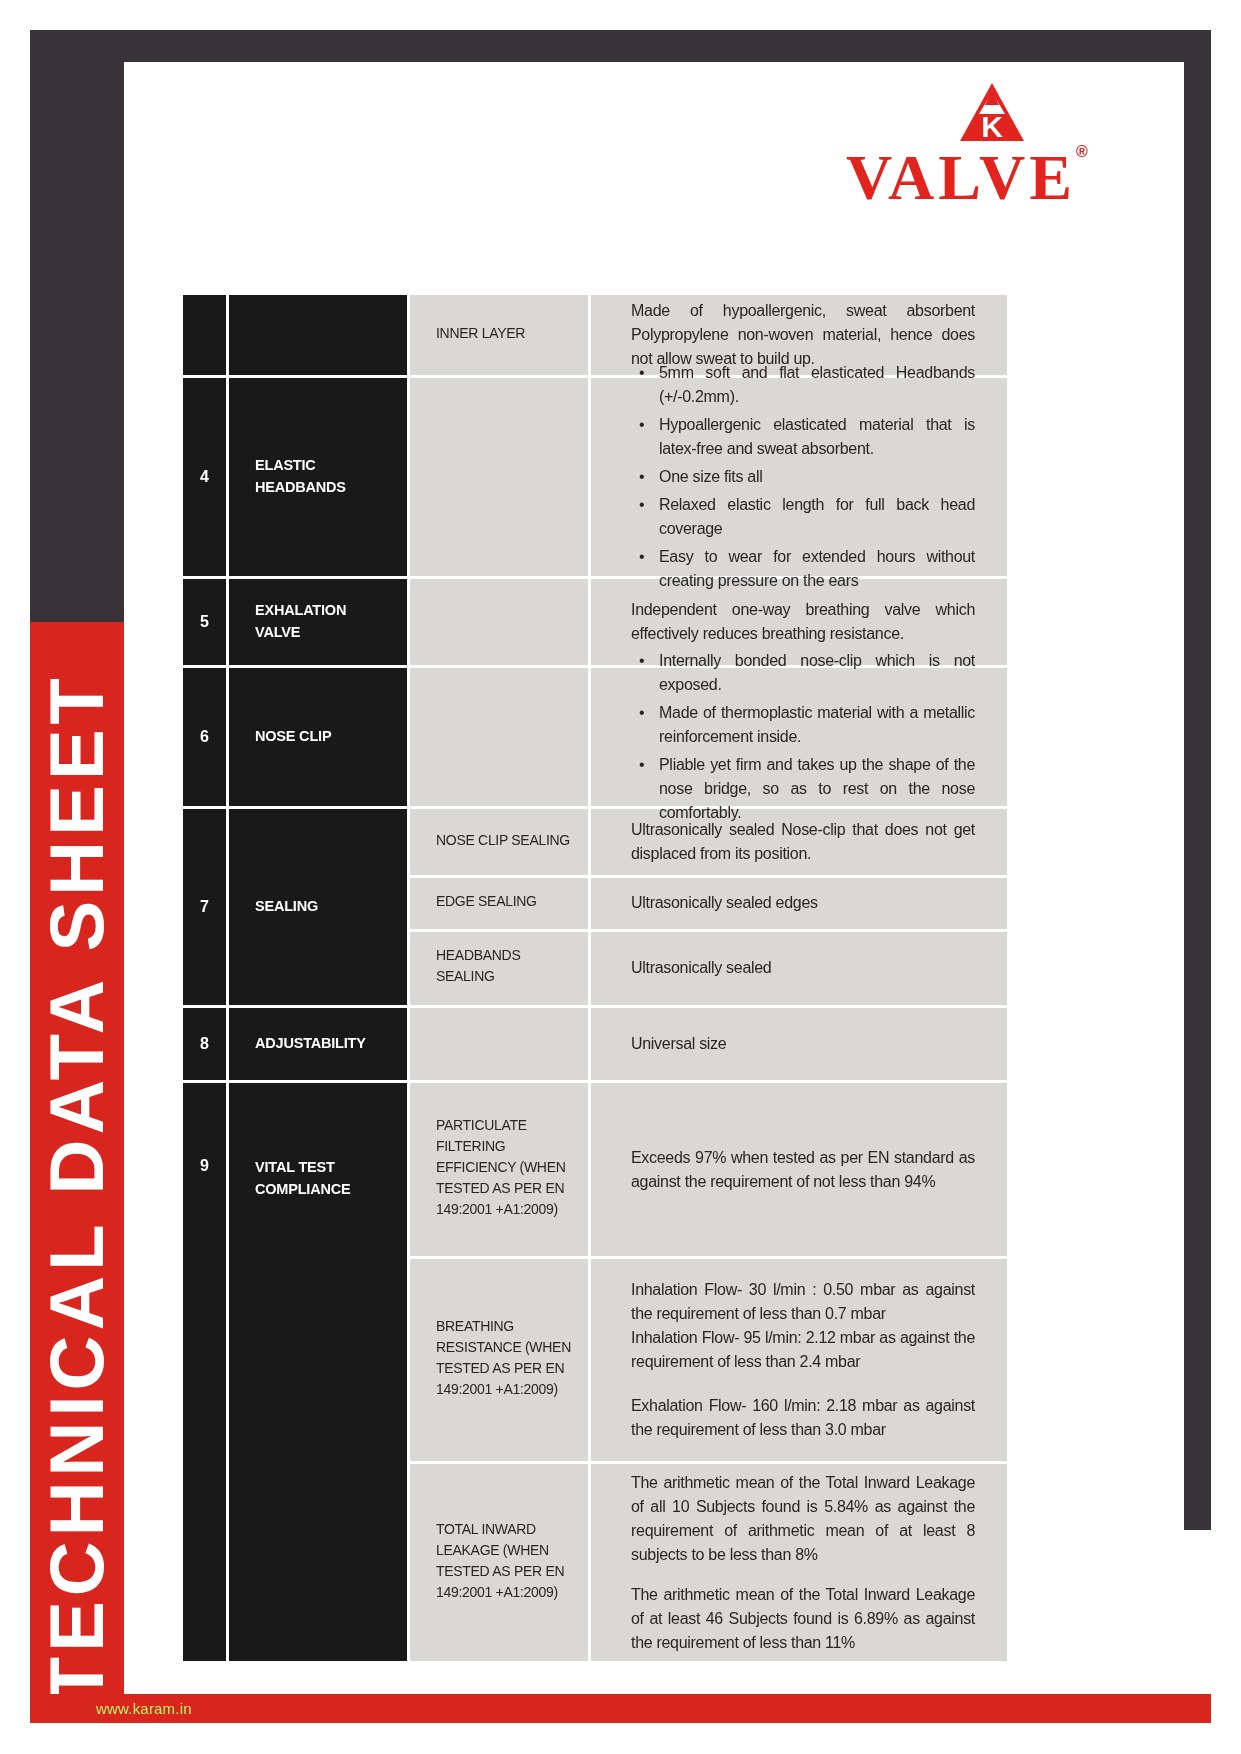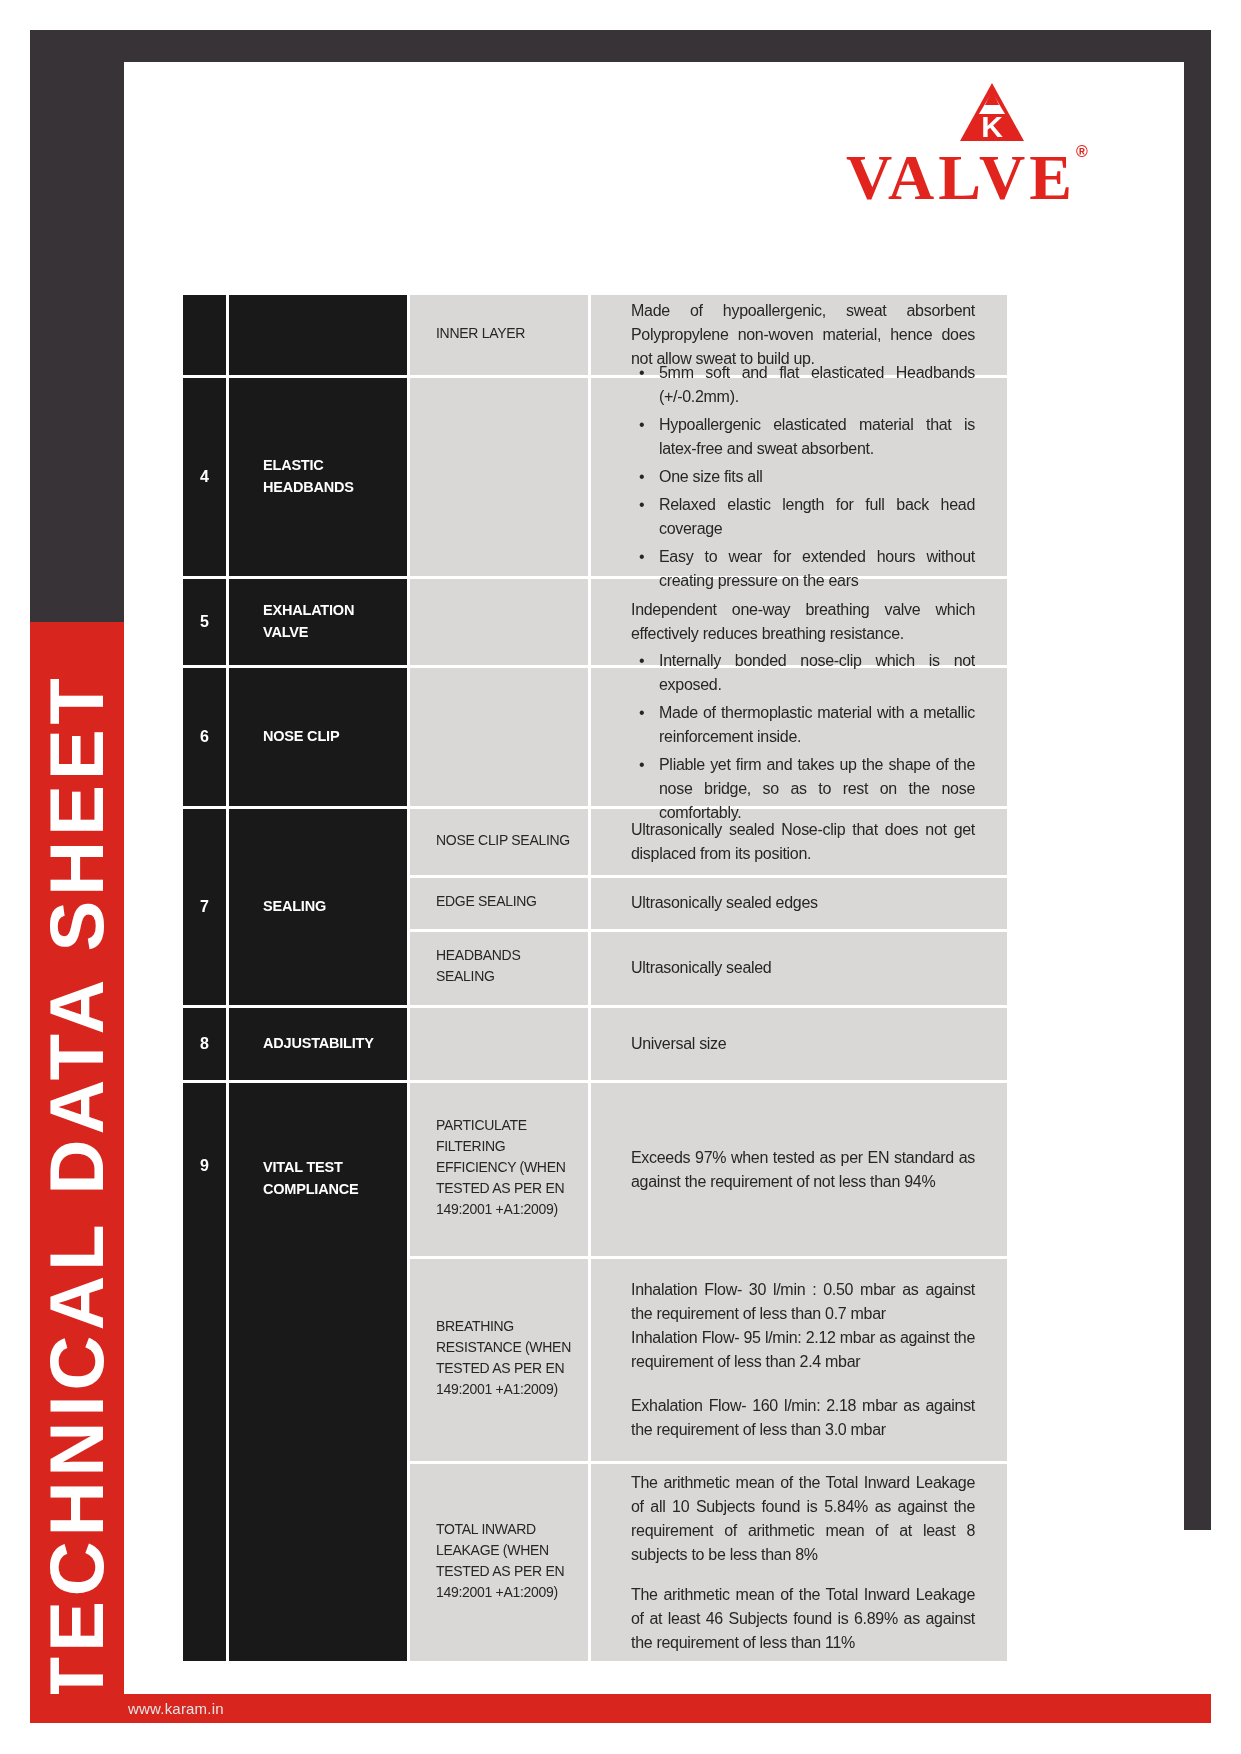--- a/index.html
+++ b/index.html
@@ -9,41 +9,41 @@
   
   .bar-top{position:absolute;left:30px;top:30px;width:1181px;height:32px;background:#373337;}
   .bar-right{position:absolute;left:1184px;top:30px;width:27px;height:1500px;background:#373337;}
   .bar-left{position:absolute;left:30px;top:30px;width:94px;height:592px;background:#373337;}
   .sidebar{position:absolute;left:30px;top:622px;width:94px;height:1101px;background:#d8251e;
            display:flex;flex-direction:column;align-items:center;justify-content:flex-end;}
   .vtitle{writing-mode:vertical-rl;transform:rotate(180deg);color:#ffffff;font-weight:bold;
           font-size:76px;line-height:1;letter-spacing:5px;margin-bottom:20px;white-space:nowrap;}
   .bar-bottom{position:absolute;left:30px;top:1694px;width:1181px;height:29px;background:#d8251e;
               display:flex;align-items:center;}
-  .site{color:#e5e5e5;font-size:15px;margin-left:98px;letter-spacing:0.2px;}
+  .site{color:#bef264;font-size:15px;margin-left:66px;letter-spacing:0.2px;}
 
   
   .brand-mark{position:absolute;left:960px;top:82px;width:64px;height:60px;}
   .brand-word{position:absolute;left:846px;top:146px;display:flex;align-items:flex-start;
               font-family:"Liberation Serif",serif;font-weight:bold;font-size:64px;line-height:1;
               color:#e2241f;letter-spacing:4px;}
   .reg{font-family:"Liberation Sans",sans-serif;font-size:16px;letter-spacing:0;margin-top:-2px;}
 
   
   .spec-table{position:absolute;left:183px;top:295px;width:824px;display:flex;
               flex-direction:column;gap:3px;}
   .trow{display:flex;gap:3px;}
   .subcol{flex:1;display:flex;flex-direction:column;gap:3px;}
   .subrow{display:flex;gap:3px;}
   .cell{box-sizing:border-box;}
   .dark{background:#191919;color:#ffffff;}
   .gray{background:#d9d8d6;color:#262626;}
   .num{width:43px;flex:none;display:flex;align-items:center;justify-content:center;
        font-weight:bold;font-size:16px;}
-  .cat{width:178px;flex:none;display:flex;align-items:center;padding-left:34px;padding-right:12px;
+  .cat{width:178px;flex:none;display:flex;align-items:center;padding-left:26px;padding-right:12px;
        font-weight:bold;font-size:14.5px;line-height:1.5;letter-spacing:-0.2px;}
   .sub{width:178px;flex:none;display:flex;align-items:center;padding:8px 12px 12px 26px;
        font-size:14px;line-height:1.5;letter-spacing:-0.3px;}
   .desc{flex:1;display:flex;flex-direction:column;justify-content:center;
         padding:10px 32px 10px 40px;font-size:16px;line-height:1.5;letter-spacing:-0.3px;}
   .para{margin:0;text-align:justify;}
   .gap-top{margin-top:20px;}
   .gap-top-sm{margin-top:16px;}
   .bullets{list-style:none;margin:0;padding:0;text-align:justify;}
   .bullets li{position:relative;padding-left:28px;margin:4px 0;}

